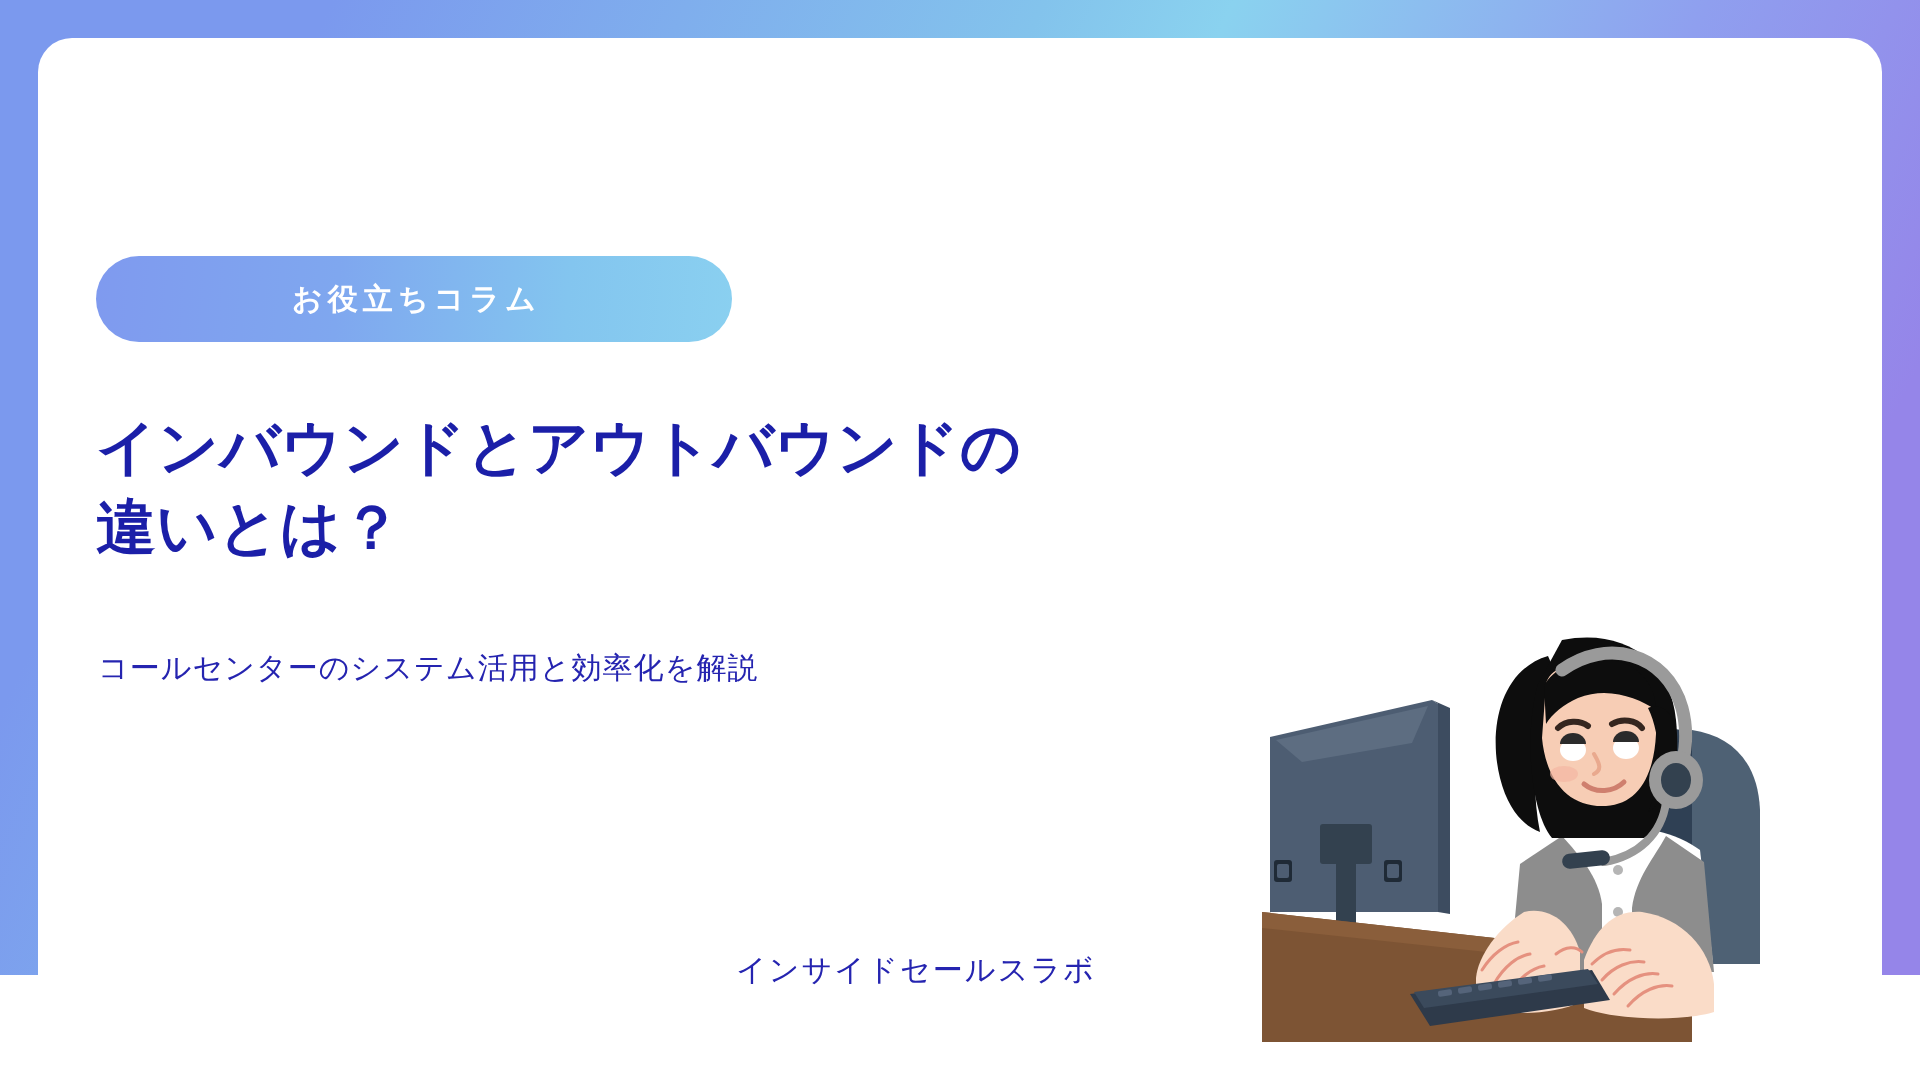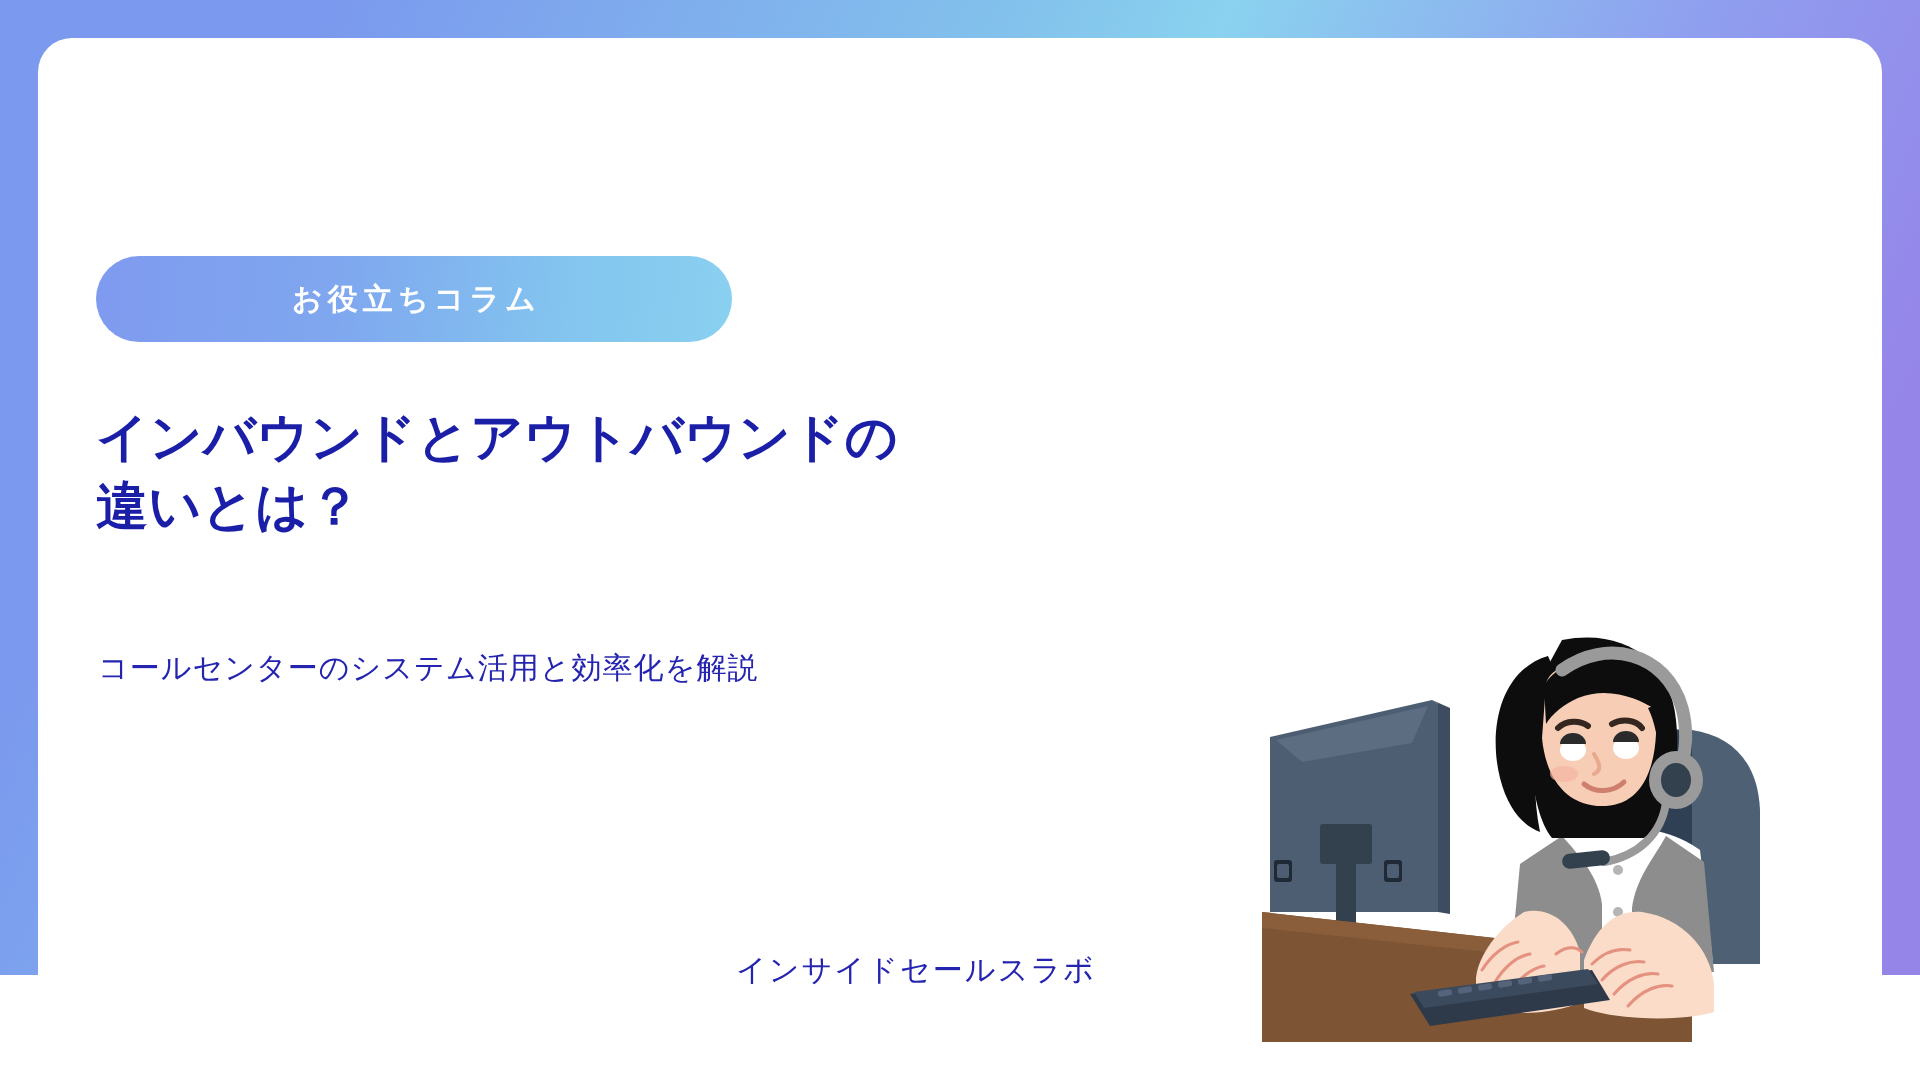--- a/index.html
+++ b/index.html
@@ -36,21 +36,21 @@
   }
   #badge-label{
     color:#ffffff;font-size:30px;font-weight:700;letter-spacing:.17em;
     text-indent:.17em;
     white-space:nowrap;
   }
   
   #headline{
     position:absolute;left:58px;top:330px;width:1320px;
     color:#1b1fa8;
-    font-size:52px;font-weight:700;line-height:1.33;
+    font-size:60px;font-weight:700;line-height:1.33;
     letter-spacing:.005em;
     white-space:pre-line;
   }
   
   #subtitle{
     position:absolute;left:60px;top:610px;
     color:#2524b0;
     font-size:30px;font-weight:500;letter-spacing:.035em;
     white-space:nowrap;
   }

